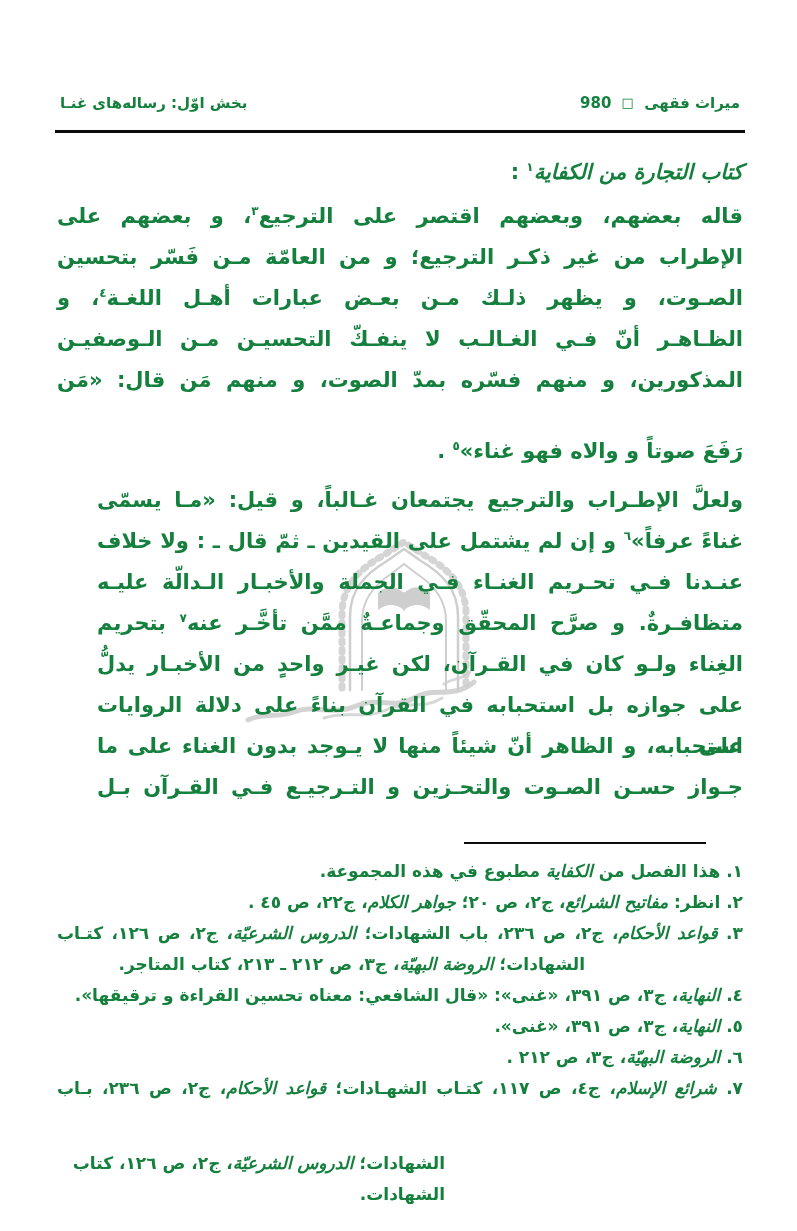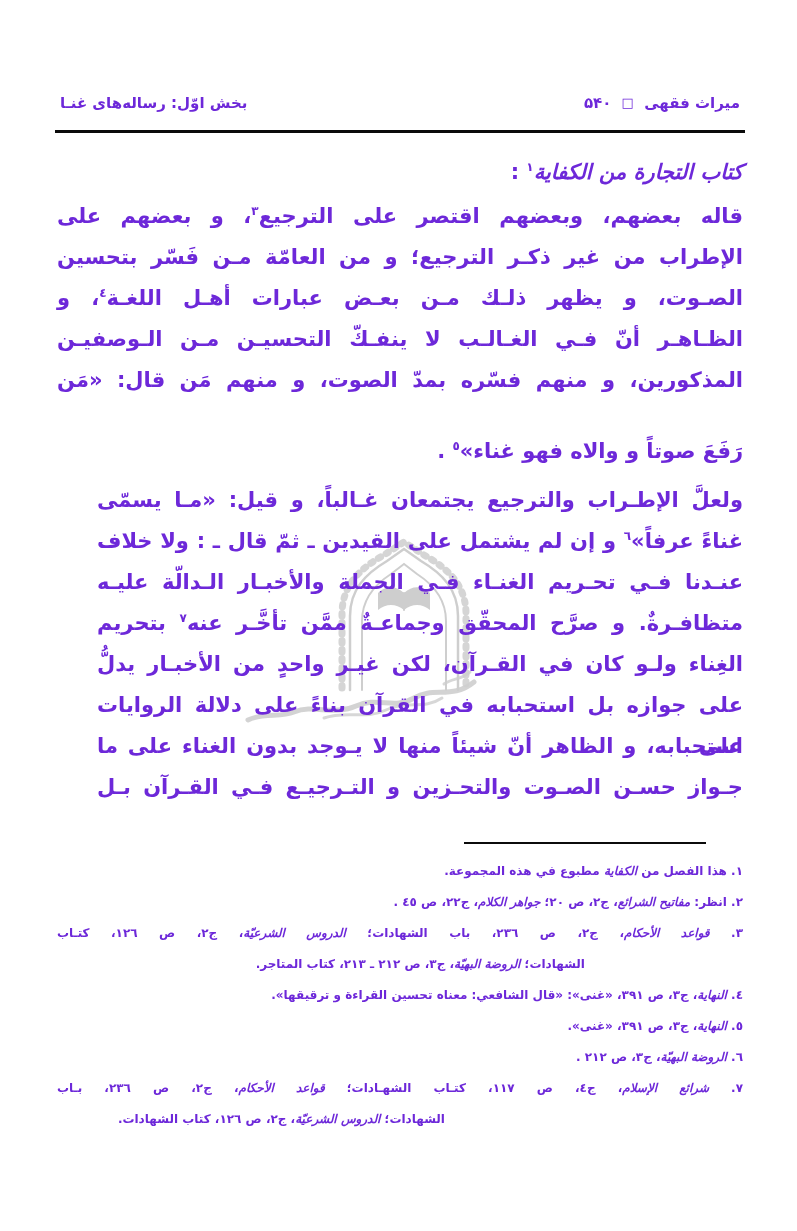--- a/index.html
+++ b/index.html
@@ -1,19 +1,19 @@
 <!DOCTYPE html>
 <html lang="ar"><head>
 <meta charset="utf-8">
 <style>
   html,body{margin:0;padding:0;background:#e8e8e8;}
   .page{
     position:relative;width:797px;height:1231px;margin:0 auto;
     background:#ffffff;overflow:hidden;
-    font-family:"DejaVu Sans",sans-serif;color:#6d28d9;
+    font-family:"DejaVu Sans",sans-serif;color:#15803d;
   }
   
   .hdr{
     position:absolute;top:94px;left:60px;width:680px;
     display:flex;justify-content:space-between;align-items:flex-start;
     font-size:15px;font-weight:bold;
   }
   .hdr-right{direction:rtl;}
   .hdr-right span{margin-left:5px;}
   .box-glyph{font-size:13px;position:relative;top:-1px;}
@@ -26,40 +26,40 @@
   .heading{height:46px;line-height:44px;text-align:right;}
   .bline{height:41px;line-height:41px;text-align:justify;text-align-last:justify;}
   .bline.right{text-align-last:right;margin-top:30px;}
   .p2{margin-top:8px;margin-left:40px;}
   .it{font-style:italic;}
   sup{font-size:12px;line-height:0;}
   
   .fn-rule{position:absolute;top:842px;left:464px;width:242px;height:2px;background:#0b0b0b;}
   .fns{
     position:absolute;top:856px;left:57px;width:686px;z-index:2;
-    direction:rtl;font-size:12px;font-weight:bold;
+    direction:rtl;font-size:17px;font-weight:bold;
   }
   .fline{line-height:31px;text-align:right;}
   .fline.just{text-align:justify;text-align-last:justify;}
   .fline.ind1{padding-right:158px;}
-  .fline.ind2{padding-right:298px;}
+  .fline.ind2{padding-right:298px;margin-top:44px;}
   
   .wm{position:absolute;left:238px;top:536px;width:252px;height:200px;z-index:1;opacity:.5;}
 </style>
 </head>
 <body>
 
 <div class="page">
 
   <div class="hdr">
     <span class="hdr-left">بخش اوّل: رساله‌های غنـا</span>
     <span class="hdr-right">
       <span>ميراث فقهى</span>
       <span class="box-glyph">□</span>
-      <span>۵۴۰</span>
+      <span>980</span>
     </span>
   </div>
   <div class="hdr-rule"></div>
 
   <svg class="wm" viewBox="0 0 252 200" aria-hidden="true">
     <g stroke="#9e9e9e" fill="none" stroke-linecap="round">
 
       <path d="M104,152 V78 C104,50 121,33 146,19 L166,6 L186,19 C211,33 228,50 228,78 V152" stroke-width="7" stroke-dasharray="2.5 6.5" opacity="0.85"></path>
 
       <path d="M112,154 V80 C112,54 127,38 149,25 L166,13 L183,25 C205,38 220,54 220,80 V154" stroke-width="2.5"></path>

